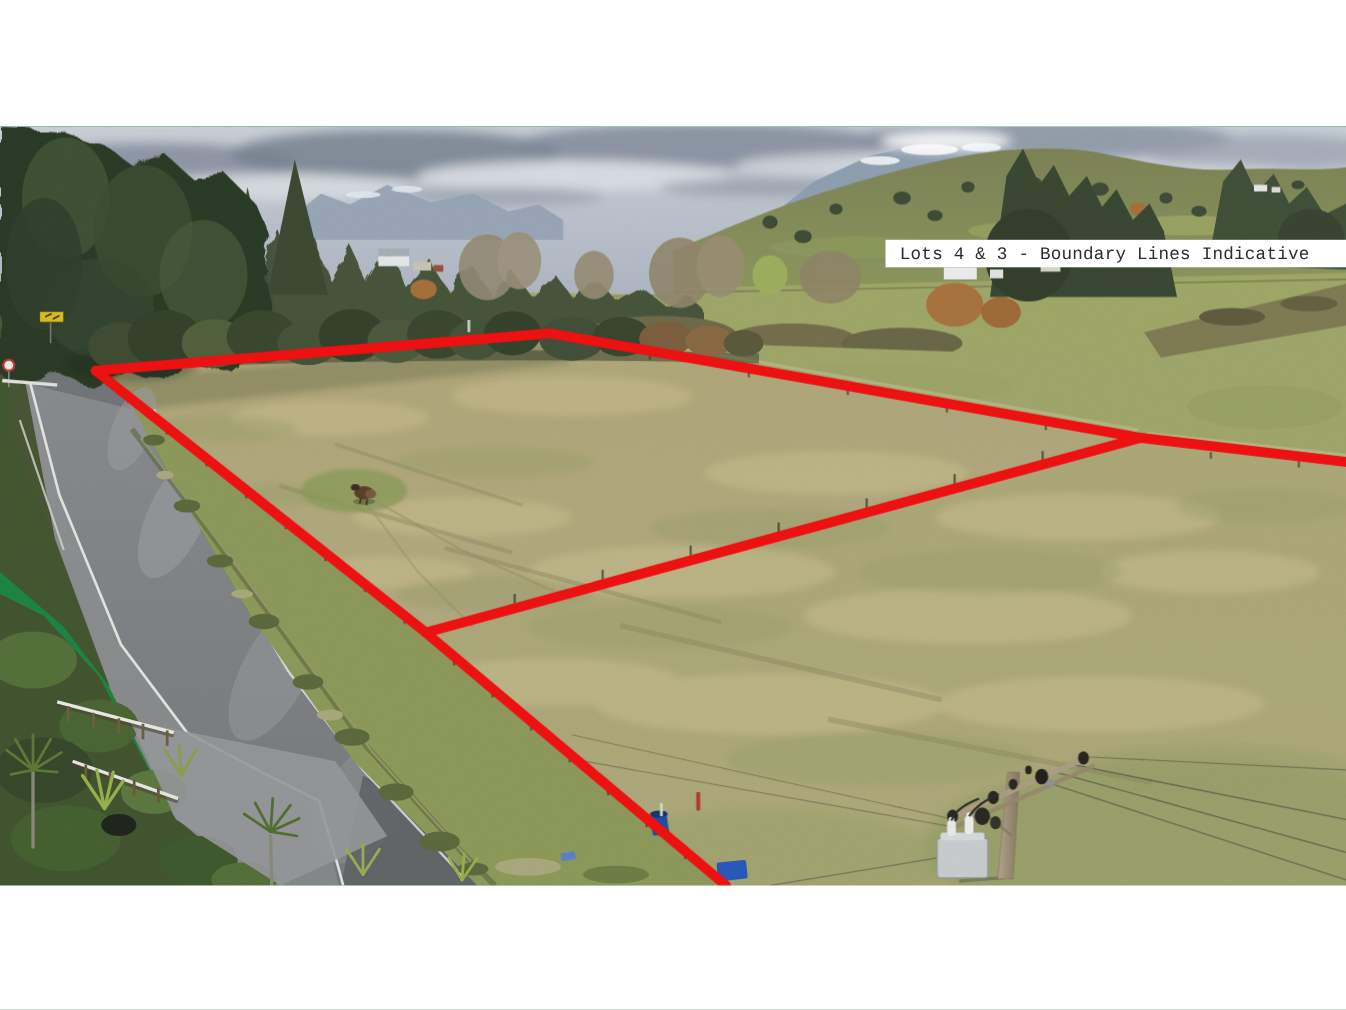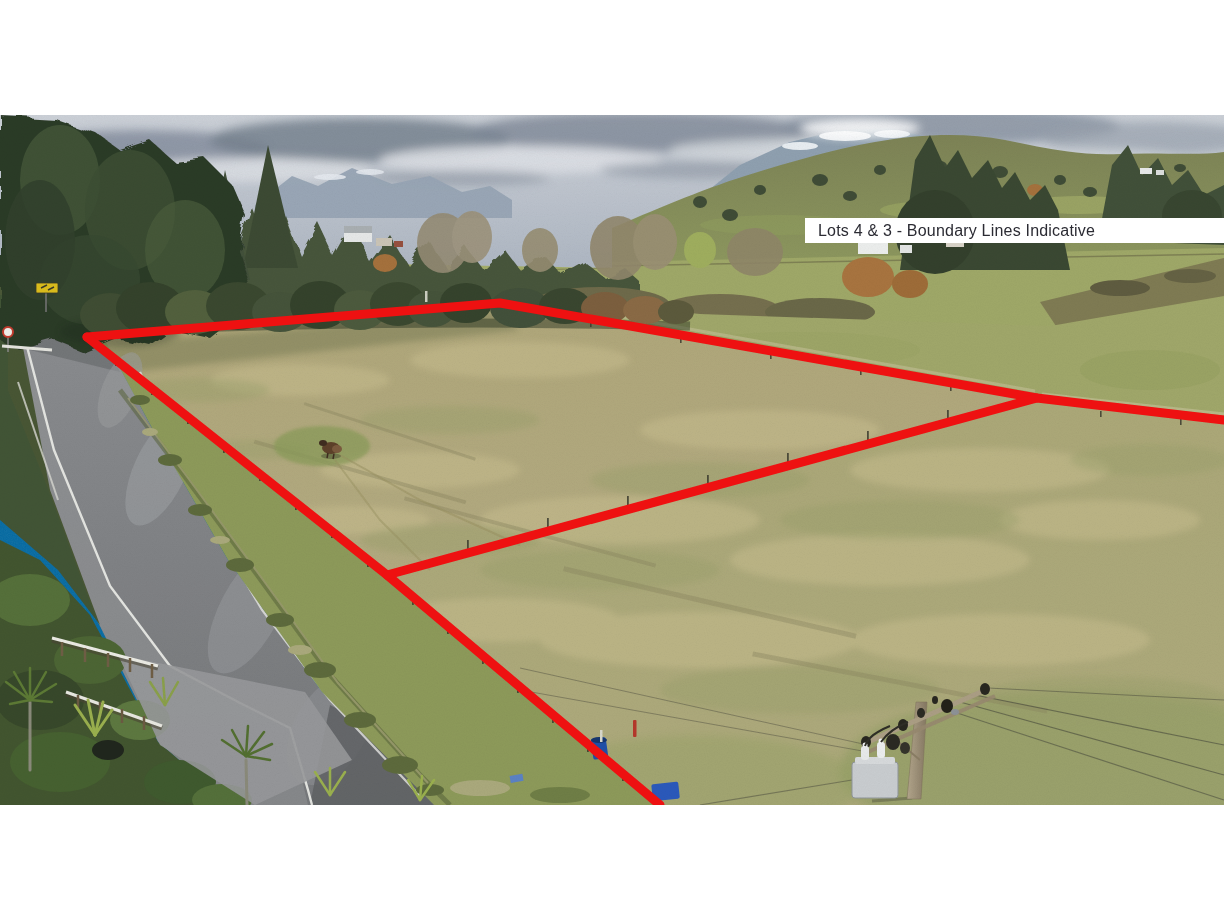--- a/index.html
+++ b/index.html
@@ -1,17 +1,17 @@
 <!DOCTYPE html>
 <html><head>
 <meta charset="utf-8">
 <style>
   html,body{margin:0;padding:0;background:#fff;}
-  .stage{position:relative;width:1224px;height:887px;background:#0369a1;overflow:hidden;
-         font-family:Liberation Sans, sans-serif;}
+  .stage{position:relative;width:1224px;height:887px;background:#15803d;overflow:hidden;
+         font-family:Liberation Mono, monospace;}
   .photo-svg{position:absolute;left:0;top:0;display:block;}
   .lot-label{position:absolute;left:805px;top:218px;width:419px;height:25px;background:#ffffff;
              display:flex;align-items:center;box-sizing:border-box;padding-left:13px;
              font-size:16px;font-weight:500;color:#2b2b33;letter-spacing:0.2px;white-space:nowrap;}
   .red-line{fill:none;stroke-linejoin:round;stroke-linecap:round;}
 </style>
 </head>
 <body>
 
 <div class="stage">

